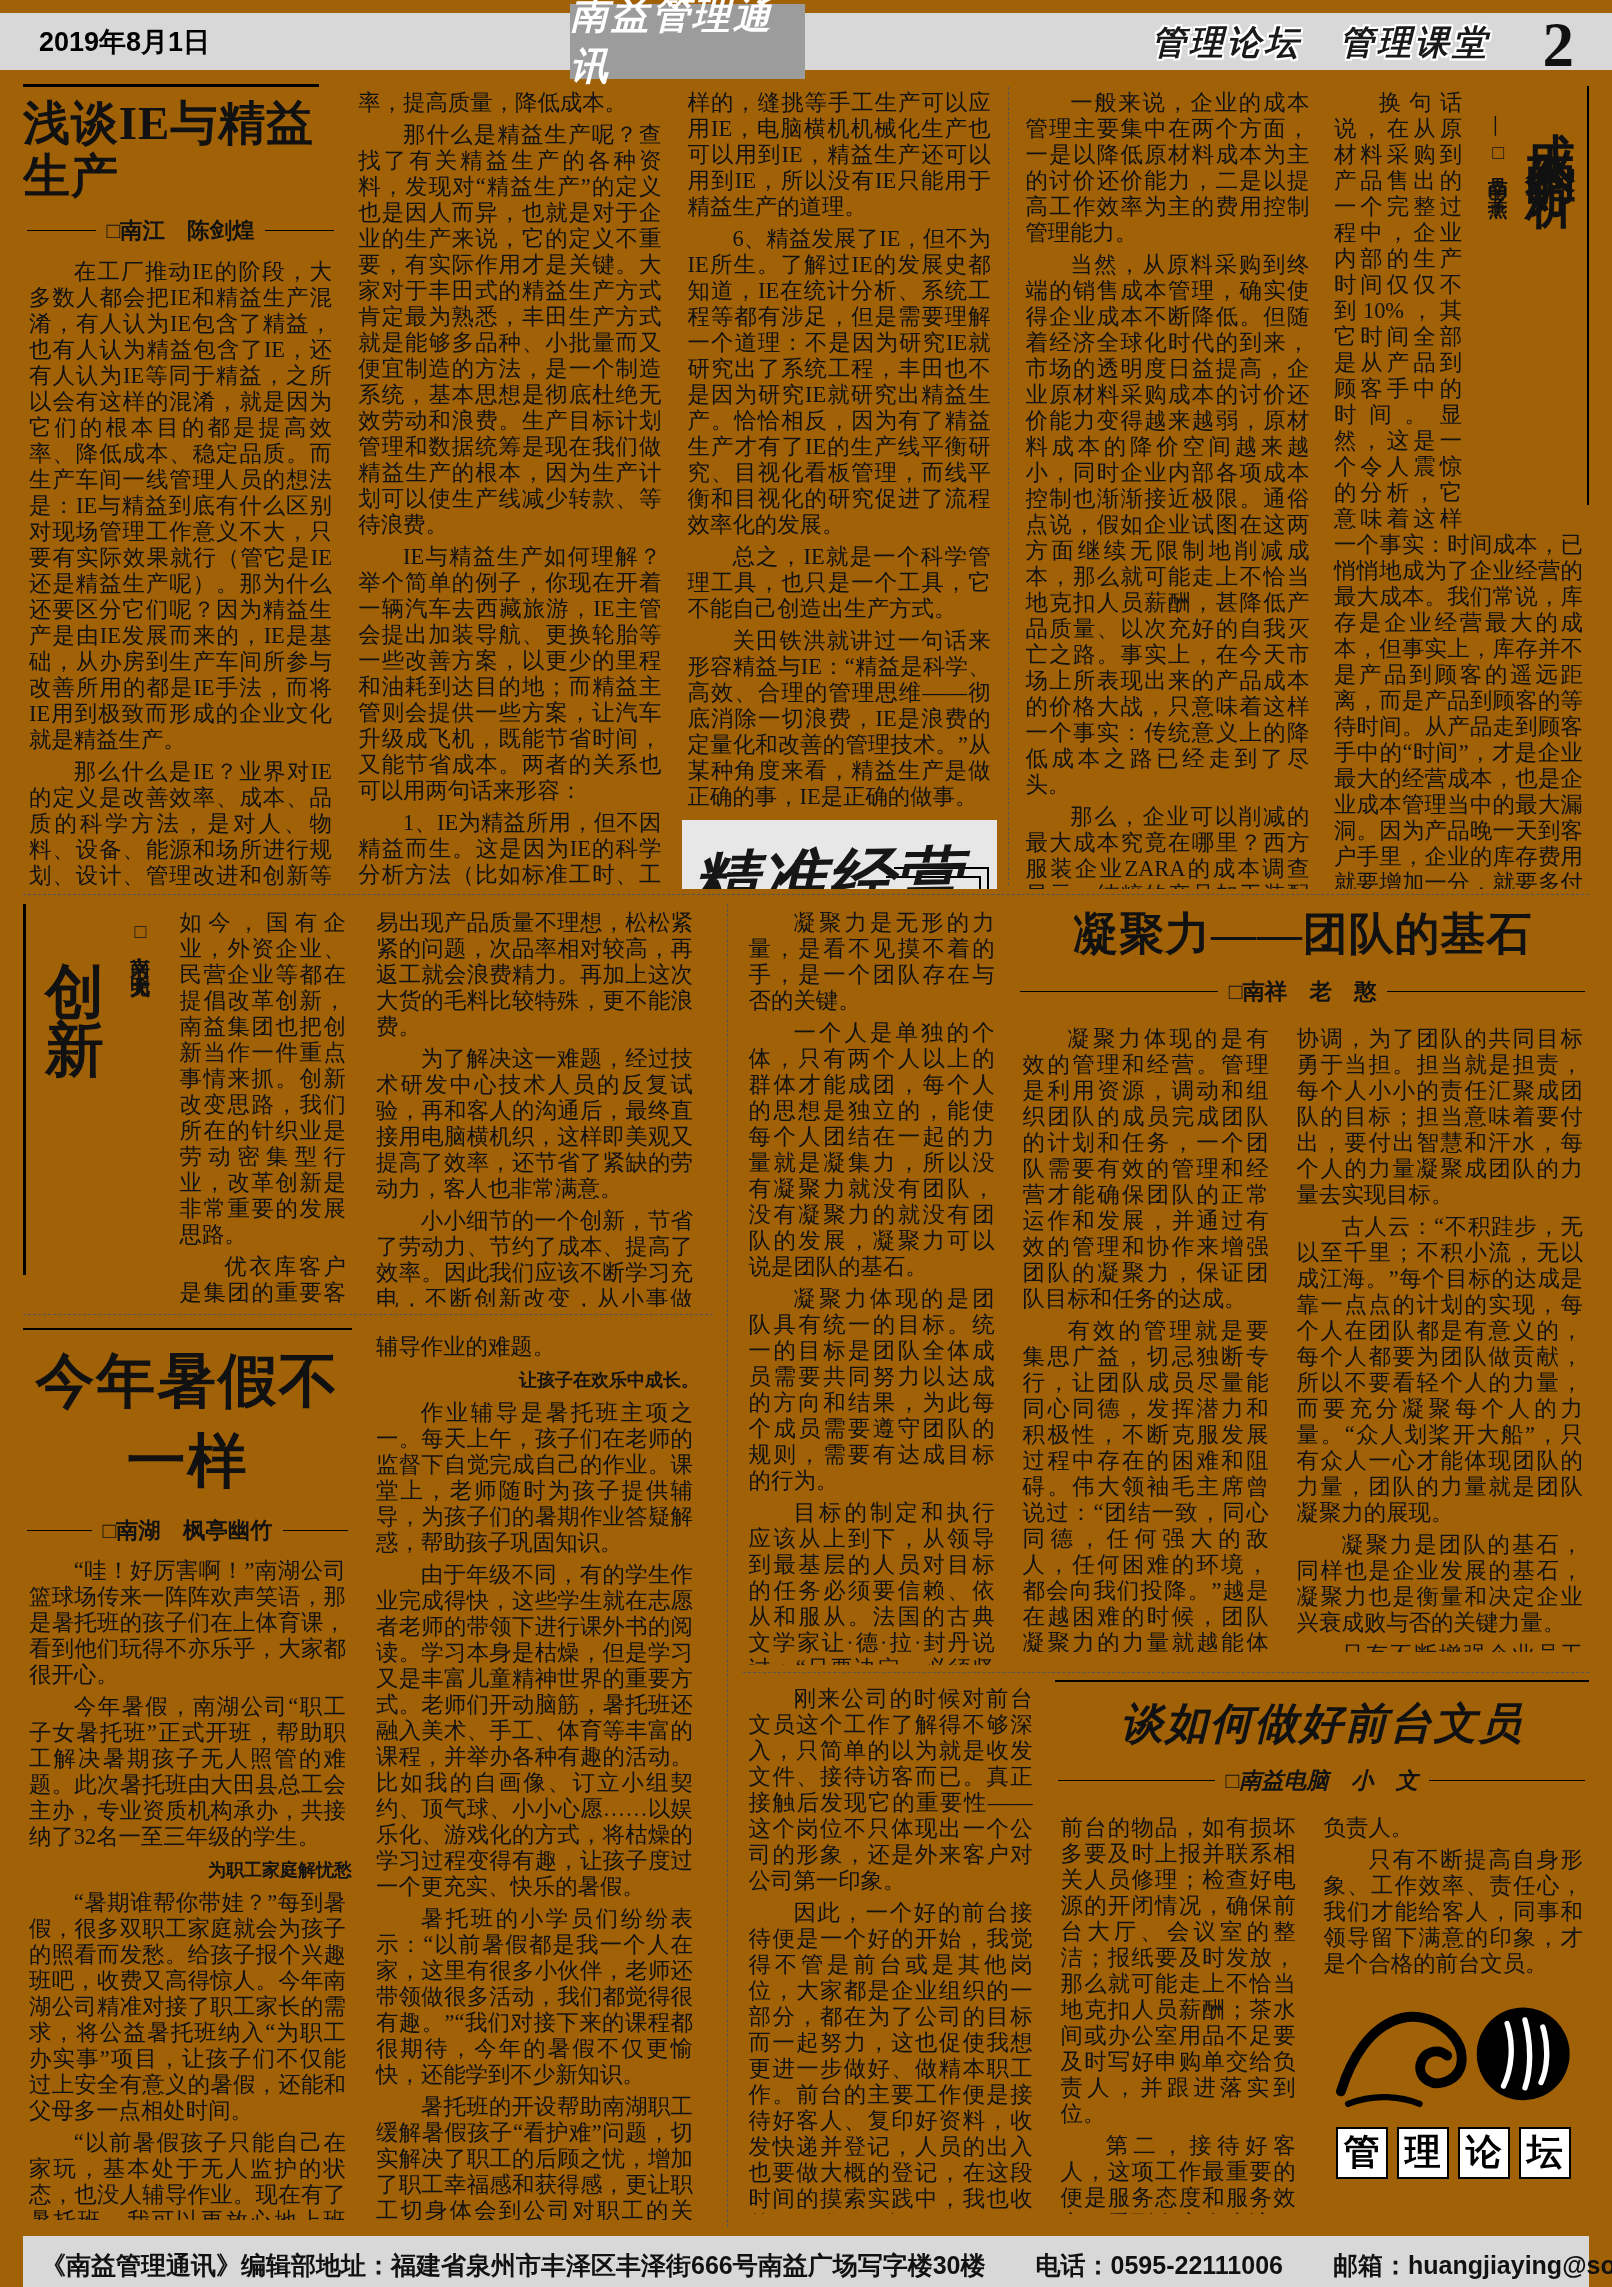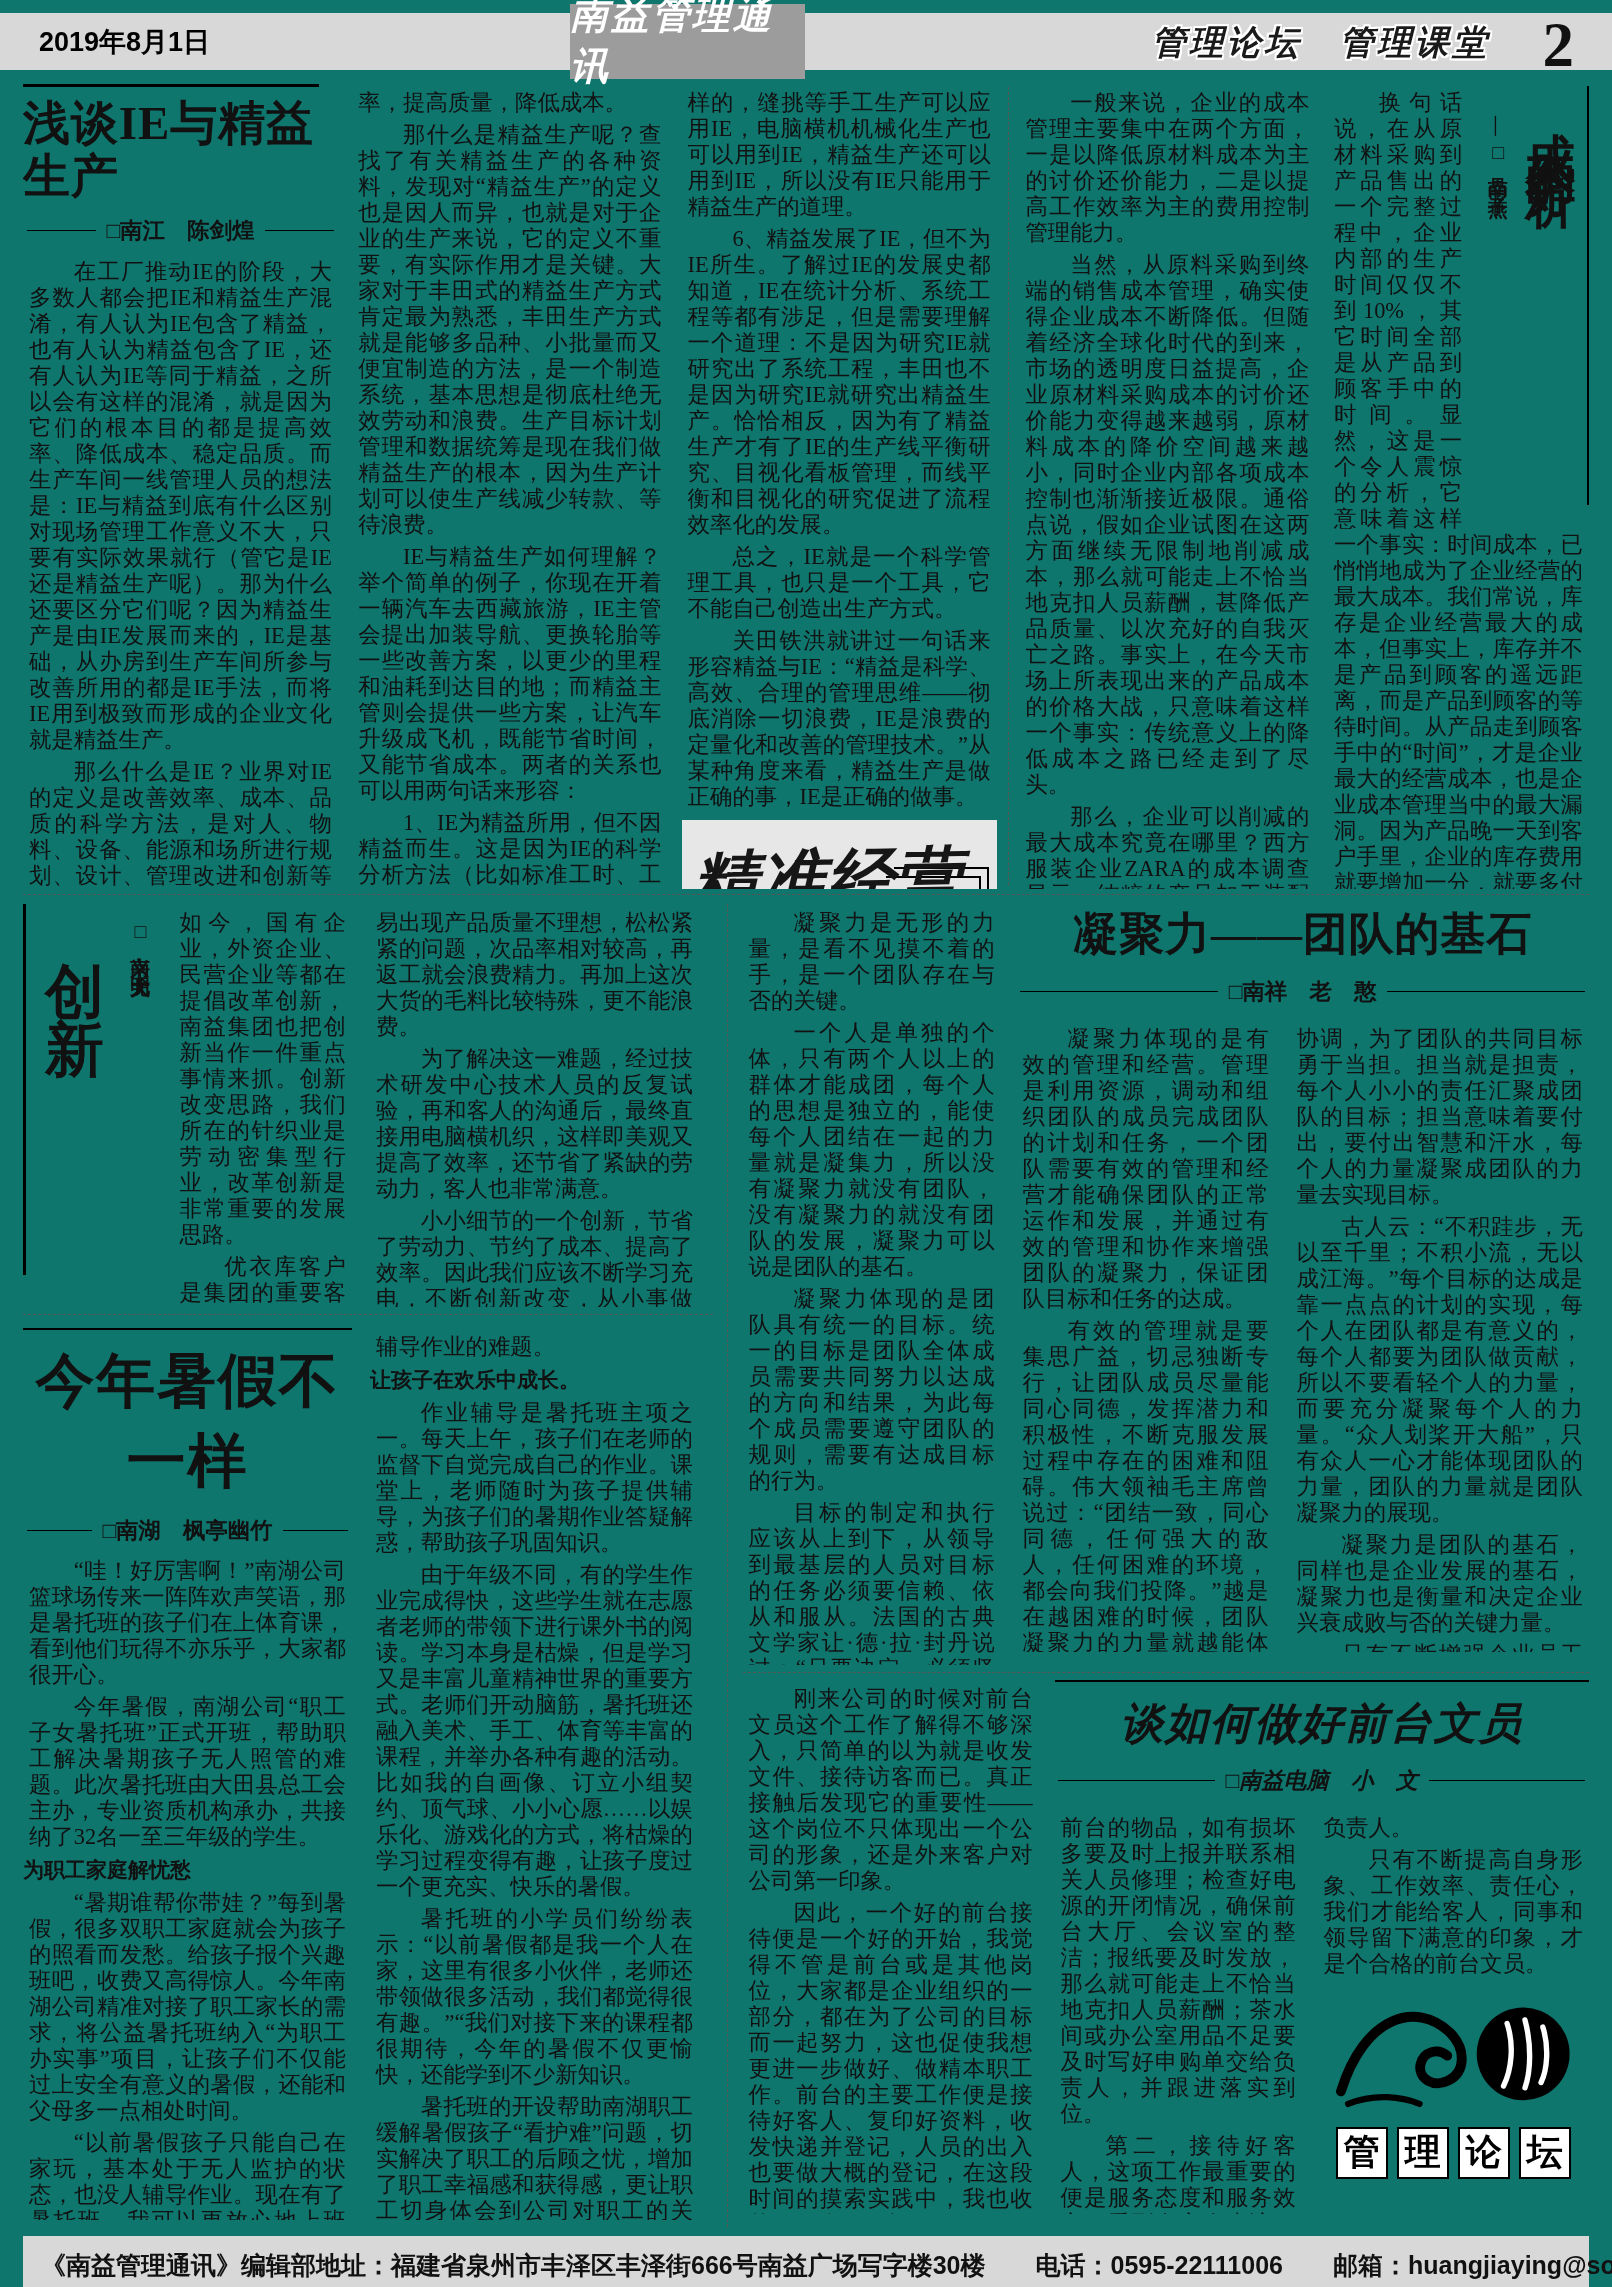--- a/index.html
+++ b/index.html
@@ -1,31 +1,31 @@
 <!DOCTYPE html>
 <html style="font-size:14.3px"><head>
 <meta charset="utf-8">
 <style>
   html,body{margin:0;padding:0;background:#fff;}
-  .page{position:relative;width:1612px;height:2287px;overflow:hidden;background:#0f766e;
+  .page{position:relative;width:1612px;height:2287px;overflow:hidden;background:#a16207;
         font-family:"Liberation Serif","DejaVu Serif",serif;color:#111;}
   
   .topbar{position:relative;height:57px;background:#d8d8d8;margin-top:12.5px;}
   .date{position:absolute;left:39px;top:11.6px;font:bold 27px "Liberation Sans","DejaVu Sans",sans-serif;color:#000;}
   .masthead{position:absolute;left:570px;top:-9px;width:235px;height:75px;background:#9c9c9c;
             display:flex;align-items:center;justify-content:center;}
   .masthead-title{font-size:38px;font-weight:bold;font-style:italic;color:#fff;letter-spacing:2.7px;}
   .sections{position:absolute;right:122px;top:7.2px;font-size:34px;font-weight:bold;font-style:italic;
             letter-spacing:3.6px;color:#1a1a1a;
             text-shadow:-1.8px -1.8px 0 #fff,1.8px -1.8px 0 #fff,-1.8px 1.8px 0 #fff,1.8px 1.8px 0 #fff,0 1.8px 0 #fff,0 -1.8px 0 #fff,1.8px 0 0 #fff,-1.8px 0 0 #fff;}
   .pagenum{position:absolute;right:38px;top:-3.6px;font-size:63px;font-weight:bold;}
   
   p.para{margin:6px;font-size:22.4px;line-height:26px;text-align:justify;text-indent:2em;}
   p.cont{text-indent:0;}
-  p.subhead{margin:2.7px 0;font-size:21px;line-height:28px;font-weight:bold;text-align:left;text-indent:0;}
+  p.subhead{margin:2.7px 0;font-size:18px;line-height:28px;font-weight:bold;text-align:right;text-indent:0;}
   .byline{display:flex;align-items:center;gap:10.7px;margin:12.5px 3.6px 12.5px;}
   .bl-line{flex:1;height:0;border-top:1.8px solid #000;}
   .bl-names{font-size:22.4px;font-weight:bold;white-space:nowrap;}
   .col{overflow:hidden;}
   
   .band-top{display:flex;padding:14.3px 23px 0;height:819px;box-sizing:border-box;}
   .article-ie{width:974px;flex:none;display:flex;gap:14.3px;}
   .ie-col{width:315px;flex:none;}
   .toprule{border-top:3.6px solid #000;width:296px;margin-bottom:10.7px;}
   h1.title-ie{margin:0;font-size:47px;line-height:1.12;letter-spacing:0.9px;}

